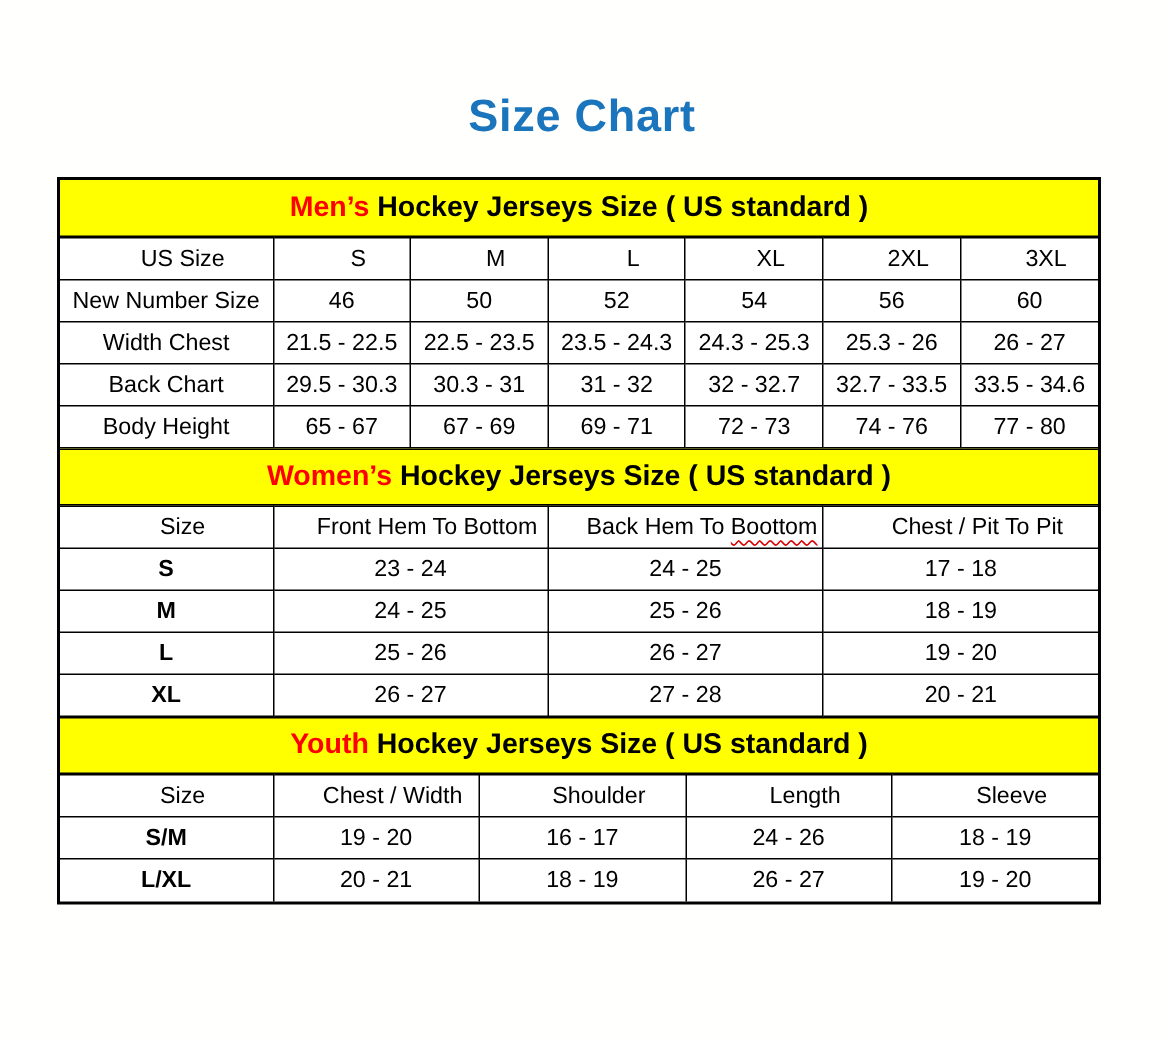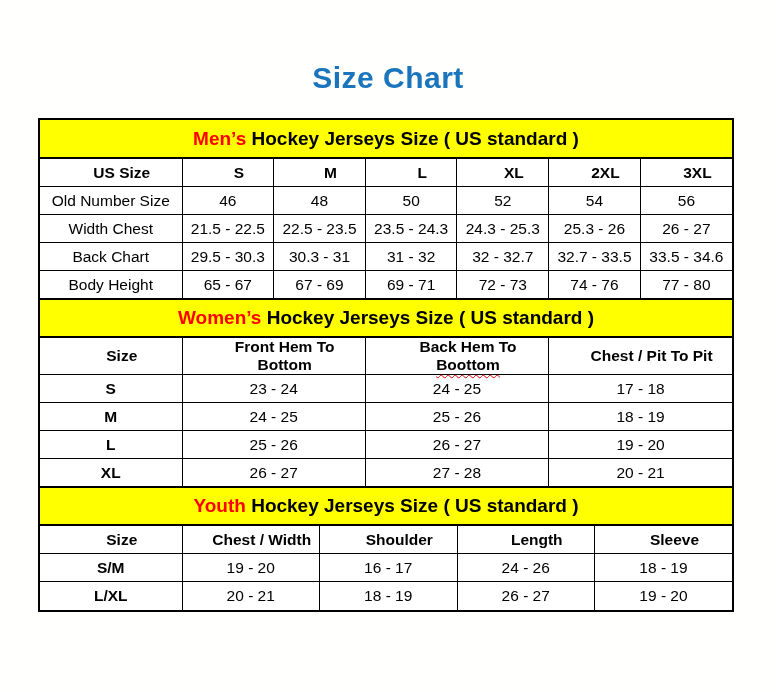--- a/index.html
+++ b/index.html
@@ -62,21 +62,21 @@
   }
   col.first { width: 142px; }
   th, td {
     border: 1px solid var(--border);
     height: 28px;
     text-align: center;
     vertical-align: middle;
     font-size: 15.5px;
     padding: 0 2px;
   }
-  thead th { font-weight: bold; padding-left: 24px; }
+  thead th { font-weight: normal; padding-left: 24px; }
   td.value-cell { font-weight: normal; }
   th.row-label { font-weight: normal; }
   .section[data-section="1"] th.row-label,
   .section[data-section="2"] th.row-label { font-weight: bold; }
   
   table tr > *:first-child { border-left: none; }
   table tr > *:last-child { border-right: none; }
   .section:last-child tbody tr:last-child > * { border-bottom: none; }
   .squiggle {
     text-decoration: underline;
@@ -114,27 +114,27 @@
               <th>S</th>
               <th>M</th>
               <th>L</th>
               <th>XL</th>
               <th>2XL</th>
               <th>3XL</th>
             </tr>
           </thead>
           <tbody>
             <tr>
-              <th class="row-label">Old Number Size</th>
+              <th class="row-label">New Number Size</th>
               <td class="value-cell">46</td>
-              <td class="value-cell">48</td>
               <td class="value-cell">50</td>
               <td class="value-cell">52</td>
               <td class="value-cell">54</td>
               <td class="value-cell">56</td>
+              <td class="value-cell">60</td>
             </tr>
             <tr>
               <th class="row-label">Width Chest</th>
               <td class="value-cell">21.5 - 22.5</td>
               <td class="value-cell">22.5 - 23.5</td>
               <td class="value-cell">23.5 - 24.3</td>
               <td class="value-cell">24.3 - 25.3</td>
               <td class="value-cell">25.3 - 26</td>
               <td class="value-cell">26 - 27</td>
             </tr>

